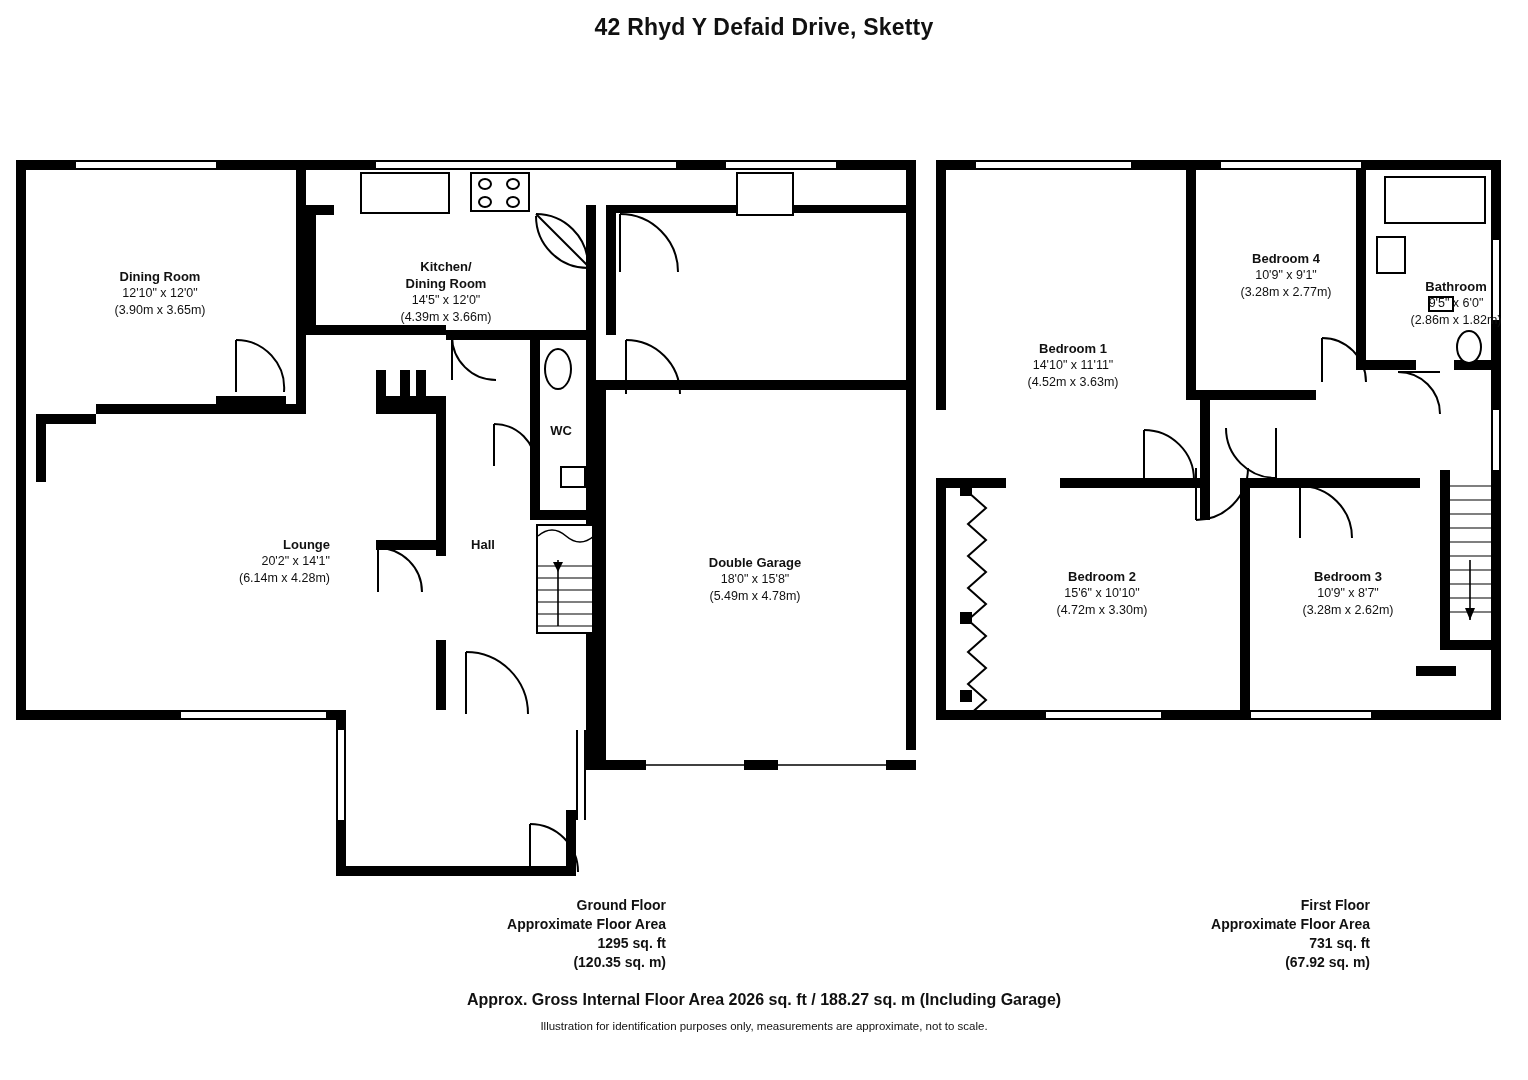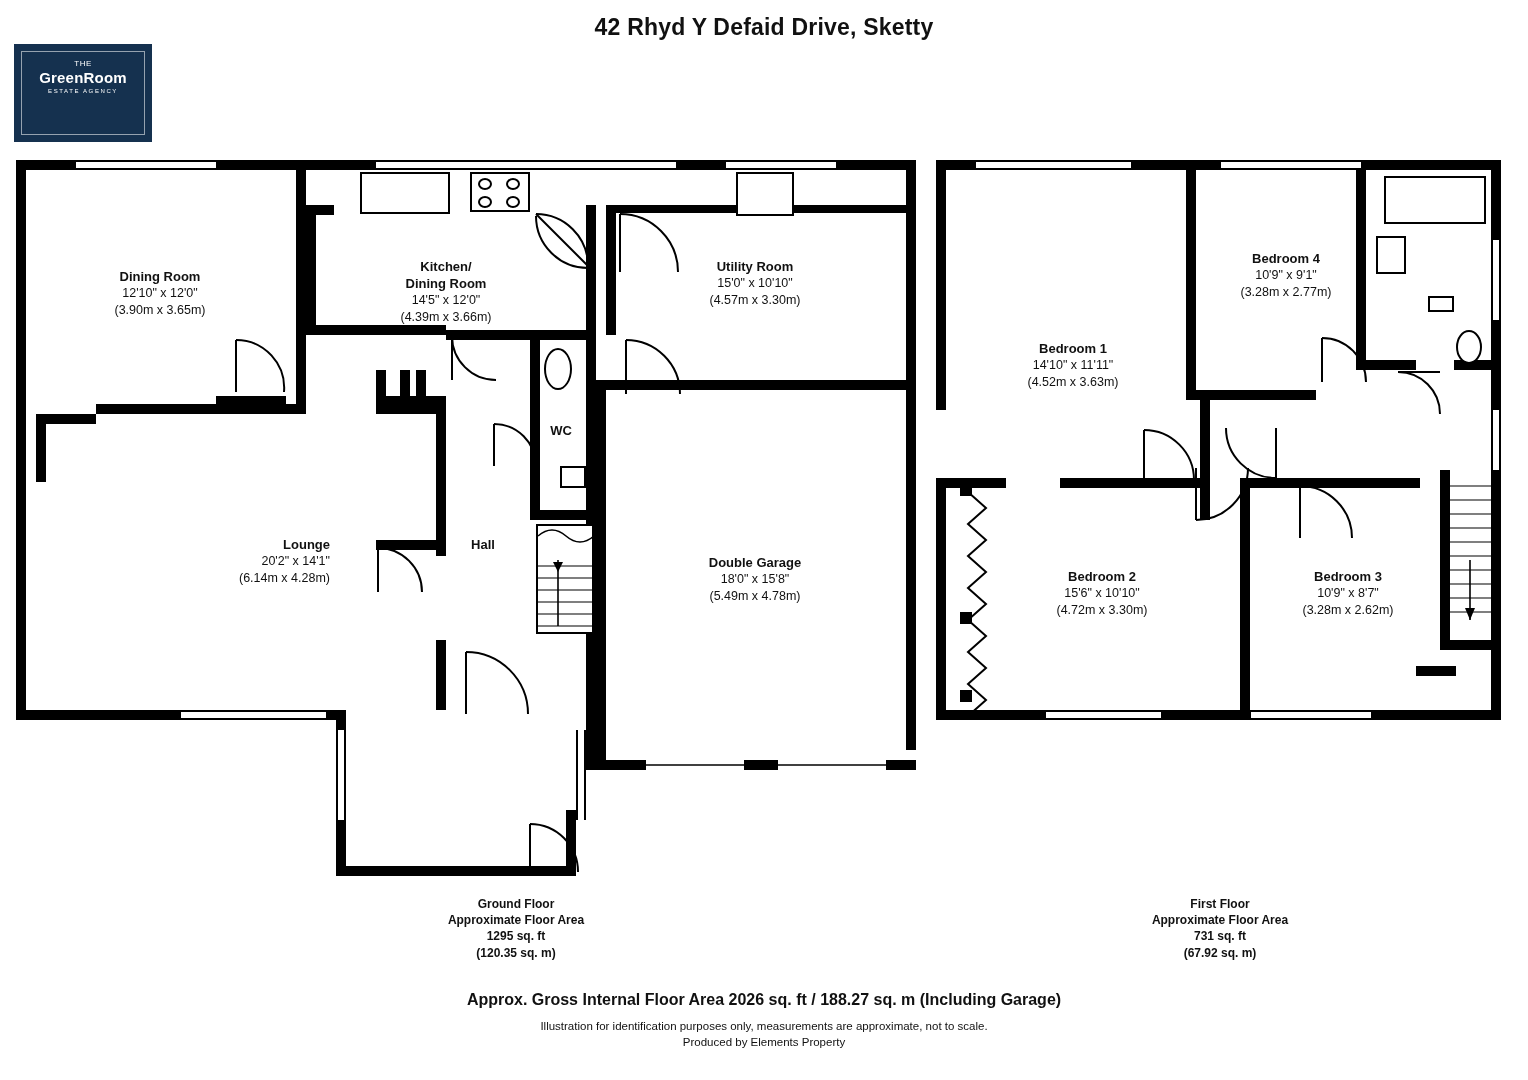--- a/index.html
+++ b/index.html
@@ -28,43 +28,37 @@
   .wall{position:absolute;background:#000;}
   .win{position:absolute;background:#fff;border-top:2px solid #000;border-bottom:2px solid #000;box-sizing:border-box;}
   .winv{position:absolute;background:#fff;border-left:2px solid #000;border-right:2px solid #000;box-sizing:border-box;}
   .fix{position:absolute;border:2px solid #000;background:#fff;box-sizing:border-box;}
   .fixr{position:absolute;border:2px solid #000;background:#fff;box-sizing:border-box;border-radius:50%;}
 
   .lbl{position:absolute;text-align:center;line-height:1.32;font-size:12.5px;}
   .lbl .nm{font-weight:bold;font-size:13px;display:block;}
   .lbl .d1,.lbl .d2{display:block;}
 
-  .areablk{position:absolute;text-align:center;font-size:12px;font-weight:bold;line-height:1.35;}
+  .areablk{position:absolute;text-align:right;font-size:14px;font-weight:bold;line-height:1.35;}
   .areablk span{display:block;}
 
   #totals{position:absolute;left:0;width:1528px;text-align:center;}
   #totals .t1,#totals .t2{font-size:16px;font-weight:bold;line-height:1.55;}
   #totals .t3{font-size:11.5px;margin-top:7px;}
   #totals .t4{font-size:11.5px;margin-top:4px;}
 
   svg.ovl{position:absolute;left:0;top:0;width:1528px;height:1080px;pointer-events:none;}
 </style>
 </head>
 <body>
 
 <div class="page">
 
   <div id="title">42 Rhyd Y Defaid Drive, Sketty</div>
 
-  <div id="logo">
-    <div class="inner"></div>
-    <div class="l1">THE</div>
-    <div class="l2">GreenRoom</div>
-    <div class="l3">ESTATE AGENCY</div>
-  </div>
 
   <div>
 
     <div class="wall" style="left:16px;  top:160px; width:10px;  height:560px;"></div>
     <div class="wall" style="left:16px;  top:160px; width:60px;  height:10px;"></div>
     <div class="win" style="left:76px;  top:160px; width:140px; height:10px;"></div>
     <div class="wall" style="left:216px; top:160px; width:90px;  height:10px;"></div>
     <div class="wall" style="left:296px; top:160px; width:10px;  height:250px;"></div>
     <div class="wall" style="left:306px; top:160px; width:70px;  height:10px;"></div>
     <div class="win" style="left:376px; top:160px; width:300px; height:10px;"></div>
@@ -251,25 +245,20 @@
     <span class="d2">(3.90m x 3.65m)</span>
   </div>
 
   <div class="lbl" style="left:348px; top:258px; width:196px;">
     <span class="nm">Kitchen/</span>
     <span class="nm">Dining Room</span>
     <span class="d1">14'5" x 12'0"</span>
     <span class="d2">(4.39m x 3.66m)</span>
   </div>
 
-  <div class="lbl" style="left:655px; top:258px; width:200px;">
-    <span class="nm">Utility Room</span>
-    <span class="d1">15'0" x 10'10"</span>
-    <span class="d2">(4.57m x 3.30m)</span>
-  </div>
 
   <div class="lbl" style="left:516px; top:422px; width:90px;">
     <span class="nm">WC</span>
   </div>
 
   <div class="lbl" style="left:130px; top:536px; width:200px;text-align:right;">
     <span class="nm">Lounge</span>
     <span class="d1">20'2" x 14'1"</span>
     <span class="d2">(6.14m x 4.28m)</span>
   </div>
@@ -290,20 +279,25 @@
     <span class="d1">14'10" x 11'11"</span>
     <span class="d2">(4.52m x 3.63m)</span>
   </div>
 
   <div class="lbl" style="left:1186px; top:250px; width:200px;">
     <span class="nm">Bedroom 4</span>
     <span class="d1">10'9" x 9'1"</span>
     <span class="d2">(3.28m x 2.77m)</span>
   </div>
 
+  <div class="lbl" style="left:1384px; top:278px; width:144px;">
+    <span class="nm">Bathroom</span>
+    <span class="d1">9'5" x 6'0"</span>
+    <span class="d2">(2.86m x 1.82m)</span>
+  </div>
 
 
   <div class="lbl" style="left:1002px; top:568px; width:200px;">
     <span class="nm">Bedroom 2</span>
     <span class="d1">15'6" x 10'10"</span>
     <span class="d2">(4.72m x 3.30m)</span>
   </div>
 
   <div class="lbl" style="left:1248px; top:568px; width:200px;">
     <span class="nm">Bedroom 3</span>
@@ -321,16 +315,15 @@
   <div class="areablk" style="left:1070px; top:896px; width:300px;">
     <span>First Floor</span>
     <span>Approximate Floor Area</span>
     <span>731 sq. ft</span>
     <span>(67.92 sq. m)</span>
   </div>
 
   <div id="totals" style="top:988px;">
     <div class="t1">Approx. Gross Internal Floor Area 2026 sq. ft / 188.27 sq. m (Including Garage)</div>
     <div class="t3">Illustration for identification purposes only, measurements are approximate, not to scale.</div>
-    <div class="t4">Produced by Elements Property</div>
   </div>
 
 </div>
 
 </body></html>

